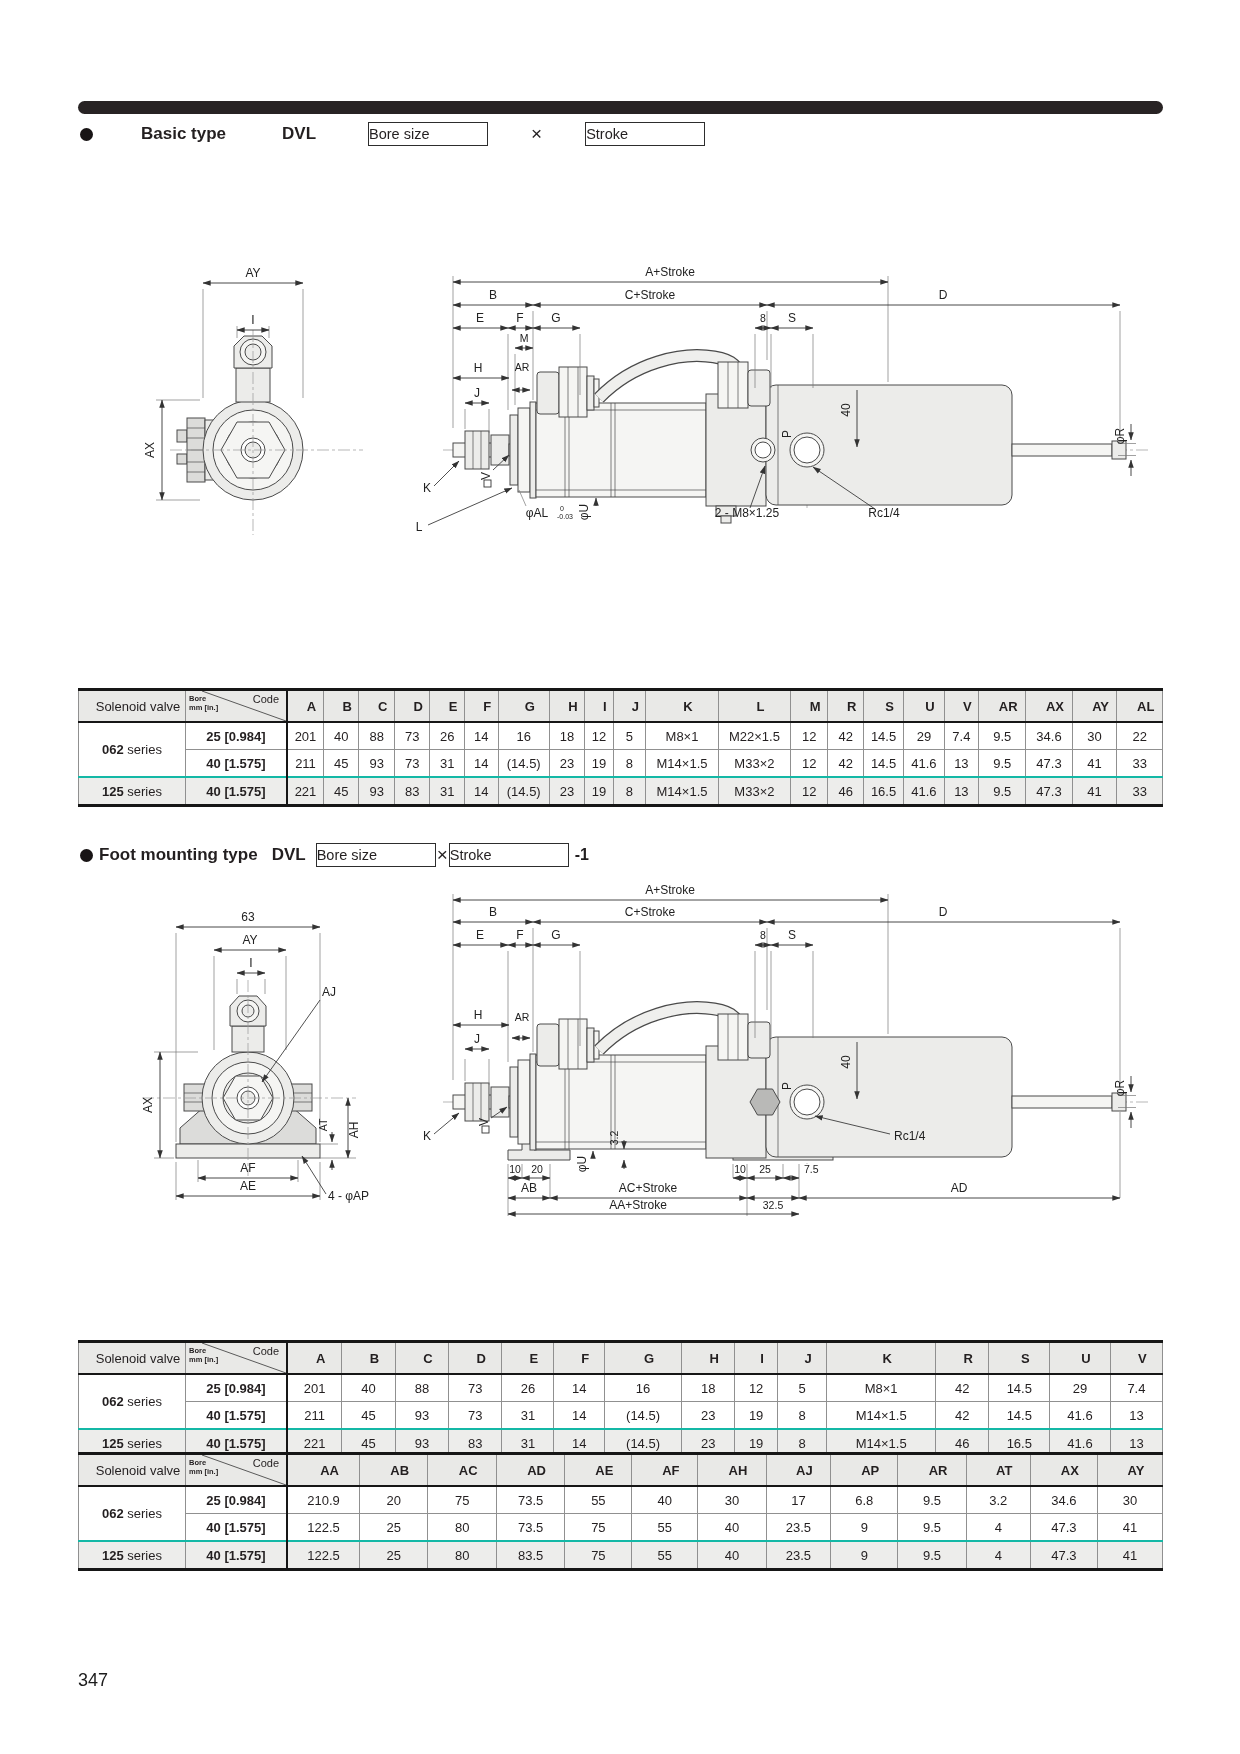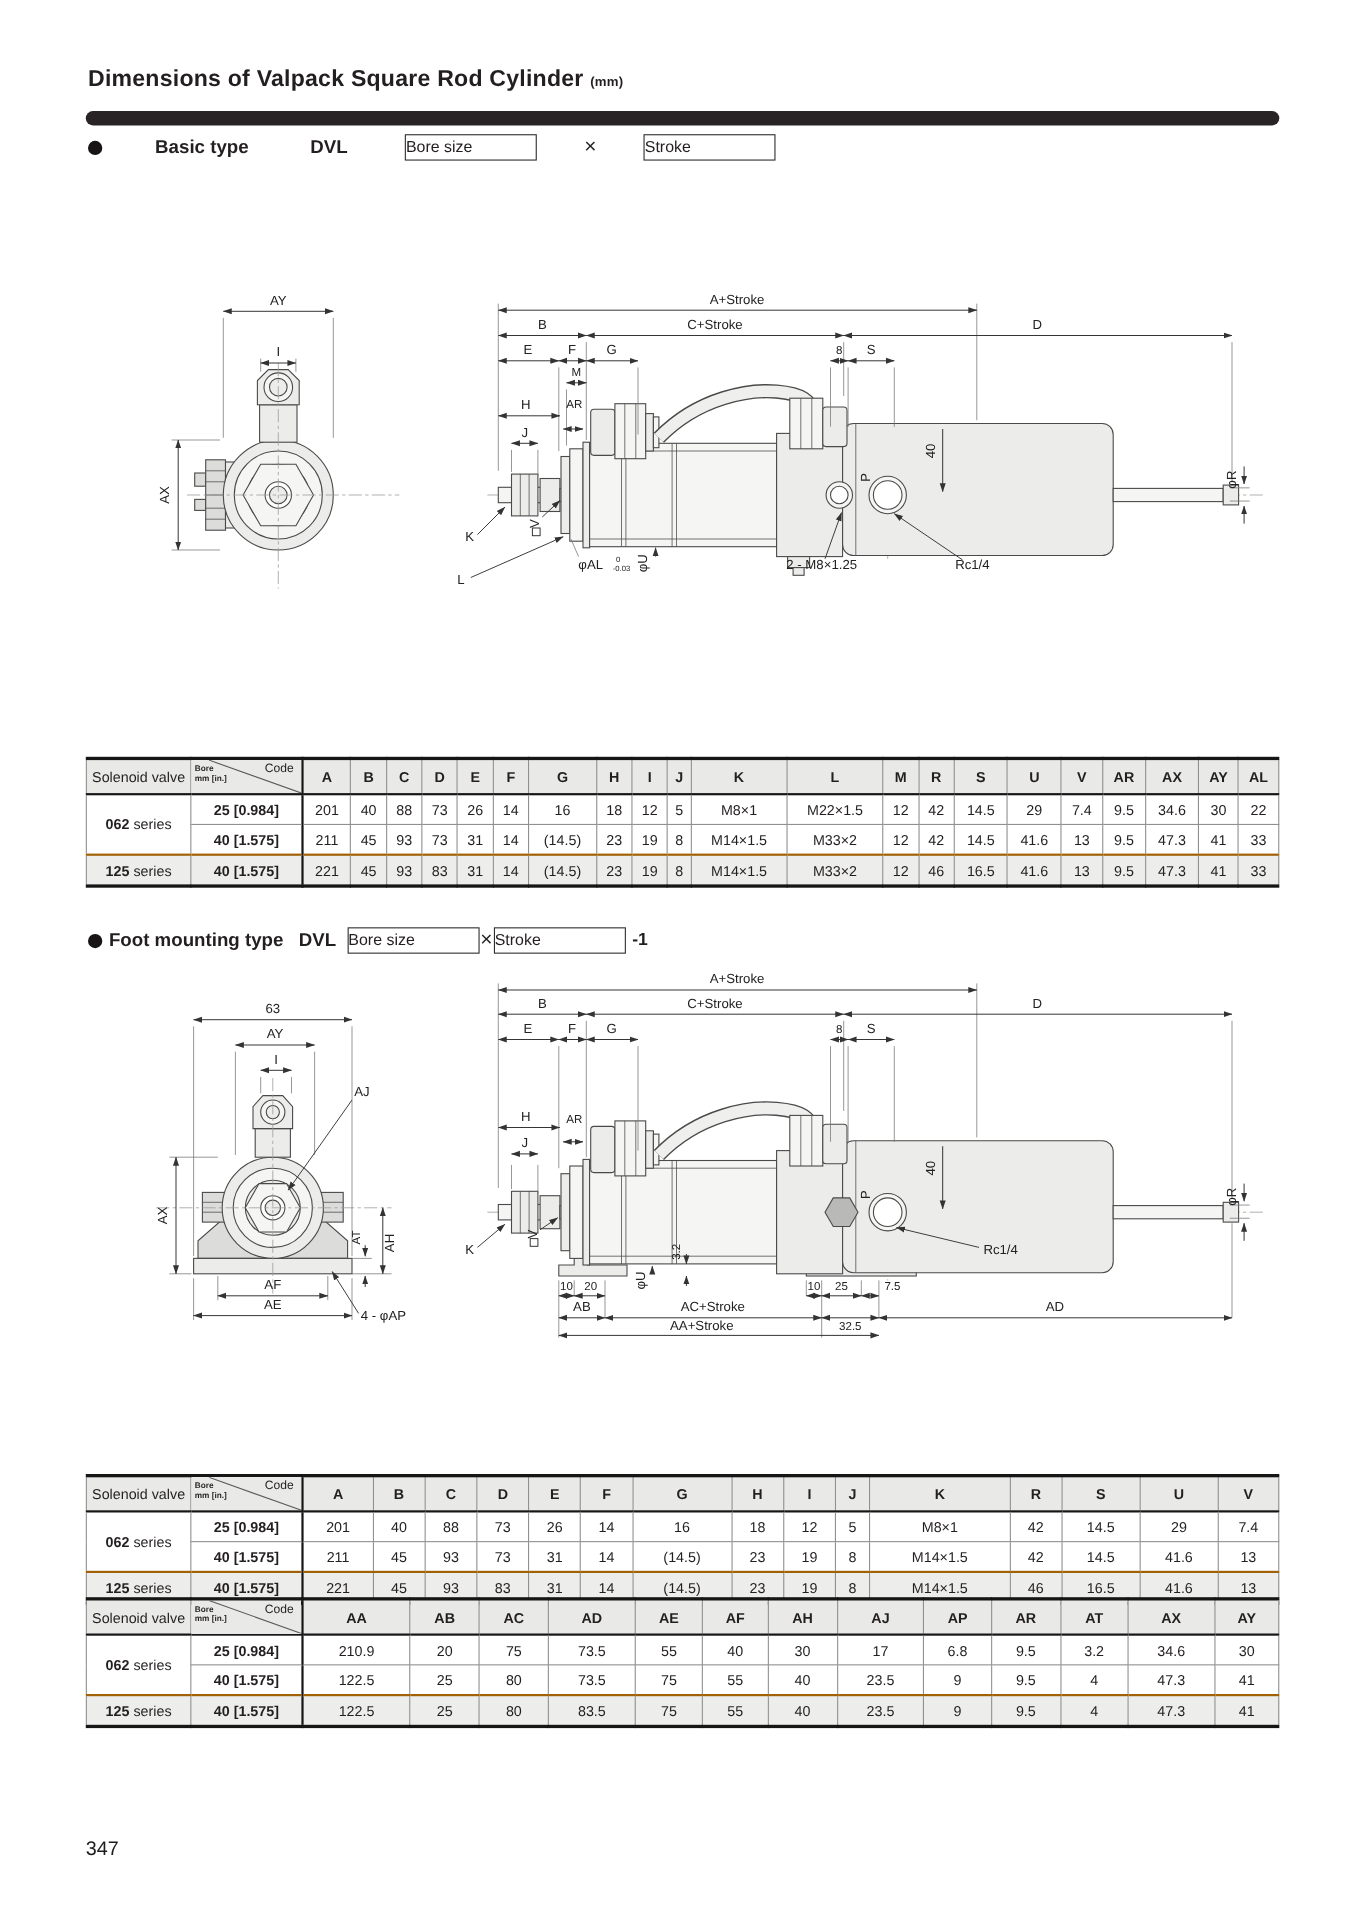--- a/index.html
+++ b/index.html
@@ -16,35 +16,35 @@
             font-weight:normal;font-size:14.5px;padding:3px 0;margin-left:10px;}
   .size-box.second{margin-left:0;}
   .x-sep{font-size:19px;font-weight:normal;margin:0 1px;position:relative;z-index:2;}
   .sec-suffix{margin-left:6px;font-size:16px;}
   .page-num{font-size:18px;color:#1c1c1c;}
   
   table.dim-table{border-collapse:collapse;width:1085px;table-layout:auto;font-size:13px;
                   border-top:3px solid #161616;border-bottom:3px solid #161616;}
   .dim-table th,.dim-table td{border:1px solid #909090;text-align:center;padding:2px 3px;
                   font-weight:normal;height:22px;background:#fff;}
-  .dim-table thead th{background:#e9e9e7;font-weight:bold;height:26px;}
+  .dim-table thead th{background:#e9e9e7;font-weight:bold;height:26px;padding-left:15px;}
   .dim-table thead tr th{border-bottom:2.5px solid #161616;}
   .dim-table th.th-sv{font-weight:normal;width:88px;font-size:13px;}
   .dim-table th.corner{position:relative;width:100px;padding:0;}
   .corner .diag{position:absolute;inset:0;width:100%;height:100%;}
   .corner .diag line{stroke:#5a5a5a;stroke-width:1;}
   .corner-bore{position:absolute;top:4px;left:3px;font-size:7.5px;line-height:1.15;text-align:left;font-weight:normal;}
   .corner-bore span{display:block;font-weight:bold;}
   .corner-code{position:absolute;top:2px;right:7px;font-size:11px;font-weight:normal;}
   .dim-table th.series-cell{font-weight:normal;}
   .dim-table th.series-cell b{font-weight:bold;}
   .dim-table th.bore-cell{font-weight:bold;border-right:2px solid #161616;}
   .dim-table th.corner{border-right:2px solid #161616;}
   .dim-table tr.shaded th,.dim-table tr.shaded td{background:#ededeb;}
-  .dim-table tr.group-start th,.dim-table tr.group-start td{border-top:2px solid #a16207;margin-top:36px;}
+  .dim-table tr.group-start th,.dim-table tr.group-start td{border-top:2px solid #14b8a6;margin-top:36px;}
   
   svg .pt{fill:#ececea;stroke:#4a4a4a;stroke-width:1;}
   svg .pt2{fill:#f5f5f3;stroke:#4a4a4a;stroke-width:1;}
   svg .pt3{fill:#dcdcda;stroke:#4a4a4a;stroke-width:1;}
   svg .ptw{fill:#ffffff;stroke:#4a4a4a;stroke-width:1;}
   svg .ptd{fill:#b9b9b7;stroke:#4a4a4a;stroke-width:1;}
   svg .fl{stroke:#4a4a4a;stroke-width:.7;fill:none;}
   svg .ln{stroke:#333;stroke-width:.9;fill:none;}
   svg .ex{stroke:#787878;stroke-width:.7;fill:none;}
   svg .ldr{stroke:#3c3c3c;stroke-width:.9;fill:none;}
@@ -54,23 +54,20 @@
   svg text{font-family:"Liberation Sans",sans-serif;font-size:12px;fill:#222;text-anchor:middle;}
   svg text.sm{font-size:10.5px;}
   svg text.xs{font-size:7px;}
   svg text.ta-s{text-anchor:start;}
 </style>
 </head>
 <body>
 
 <div class="page">
 
-  <div class="abs" style="left:80px;top:60px;">
-    <h1><span>Dimensions of Valpack Square Rod Cylinder</span> <span class="unit">(mm)</span></h1>
-  </div>
   <div class="rule abs" style="left:78px;top:101px;"></div>
 
   <div class="sec-head abs" style="left:80px;top:122px;gap:42px;">
     <span class="bullet"></span>
     <span>Basic type</span>
     <span class="sec-model">DVL</span>
     <span class="size-box">Bore size</span>
     <span class="x-sep">×</span>
     <span class="size-box second">Stroke</span>
     <span class="sec-suffix"></span>

